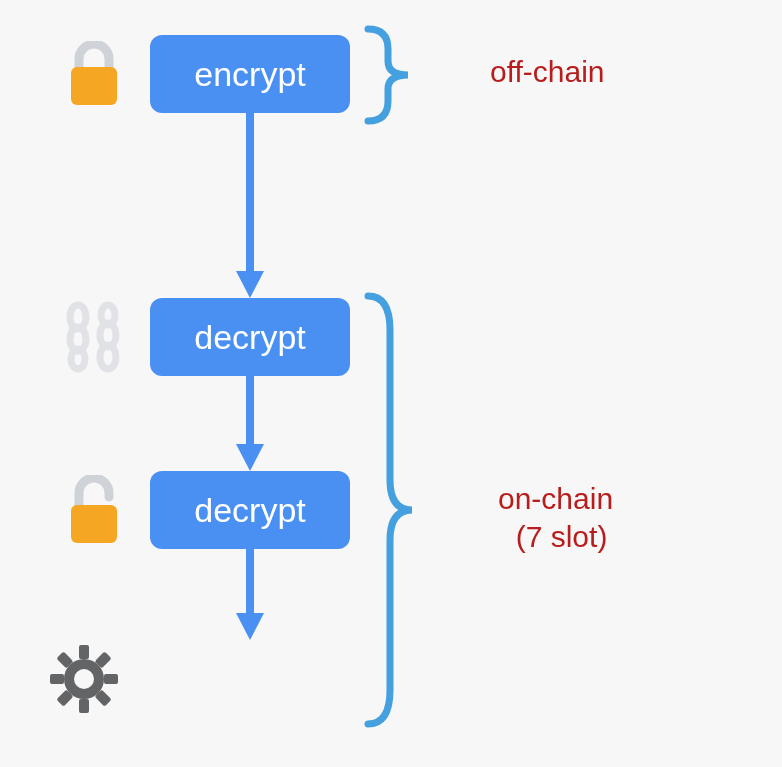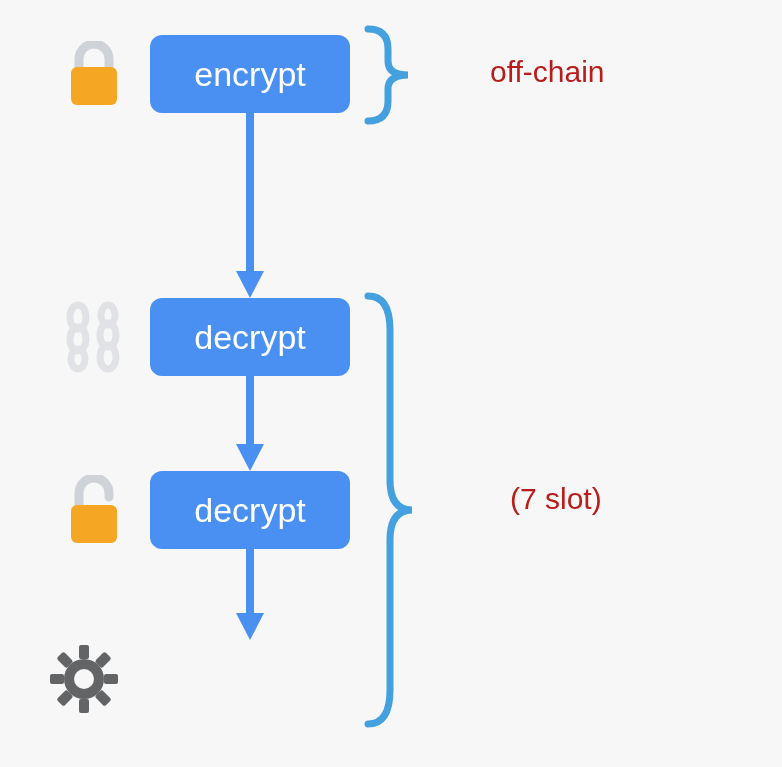--- a/index.html
+++ b/index.html
@@ -159,16 +159,17 @@
   <div class="label-col" style="left:490px; top:53px;">
     <span>off-chain</span>
   </div>
 
   <div class="brace-col" style="left:360px; top:290px;">
     <svg width="60" height="440" viewBox="0 0 60 440">
       <path d="M8 6 Q30 6 30 40 V190 Q30 220 52 220 Q30 220 30 250 V400 Q30 434 8 434" fill="none" stroke="#44a0de" stroke-width="7" stroke-linecap="round"></path>
     </svg>
   </div>
   <div class="label-col" style="left:498px; top:480px; text-align:center;">
+    <div>on-chain</div>
     <div style="margin-left:12px">(7 slot)</div>
   </div>
 
 </div>
 
 </body></html>

